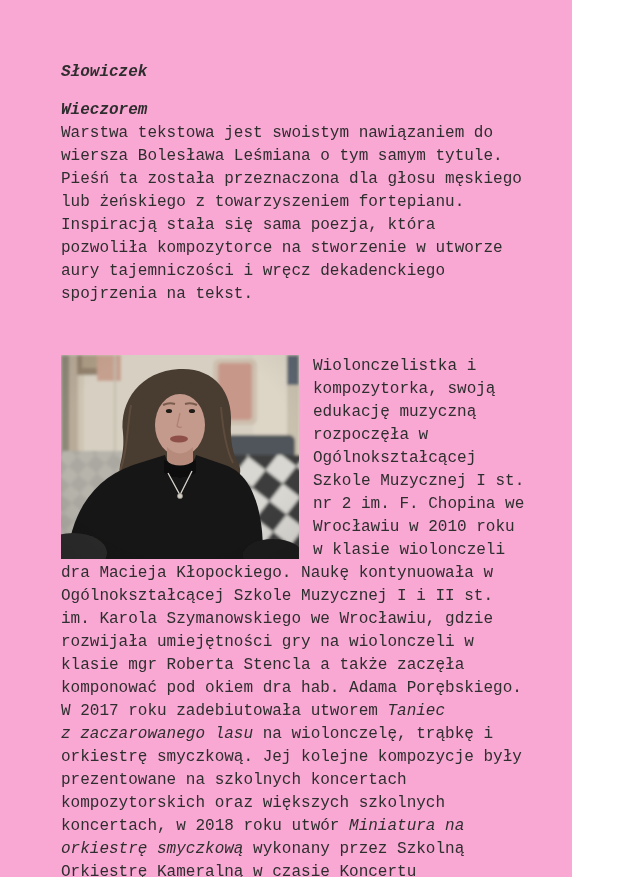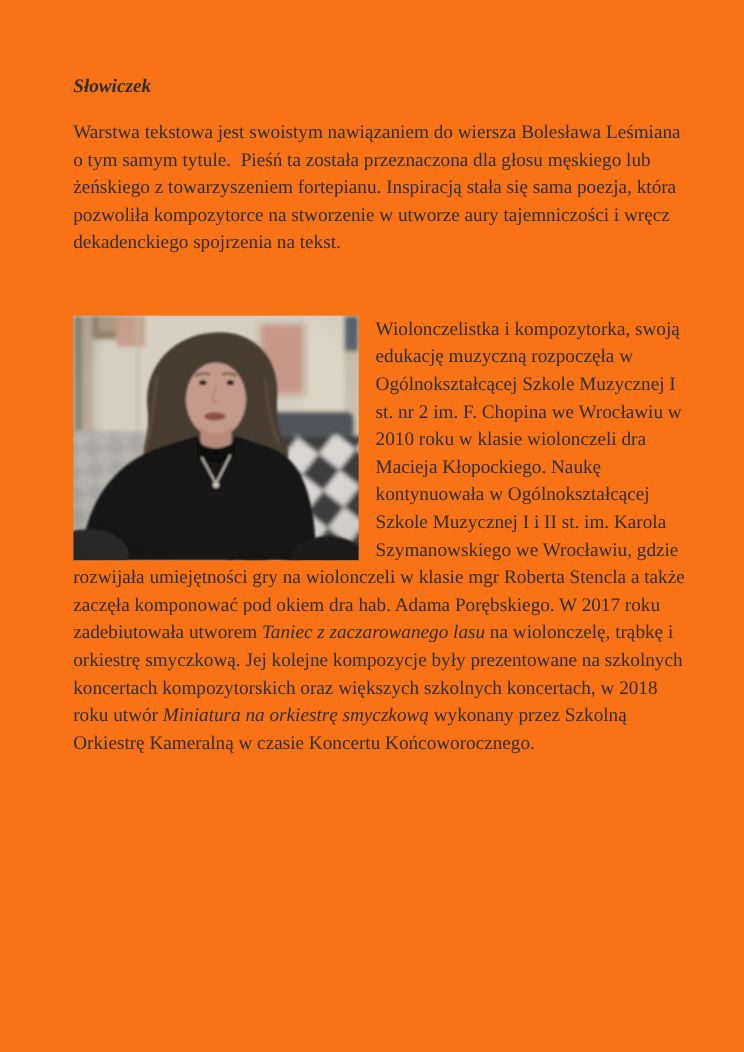--- a/index.html
+++ b/index.html
@@ -1,23 +1,23 @@
 <!DOCTYPE html>
 <html lang="pl"><head>
 <meta charset="utf-8">
 <style>
   html, body { margin: 0; padding: 0; background: #ffffff; }
   .page {
     position: relative;
     box-sizing: border-box;
-    width: 620px;
+    width: 572px;
     height: 877px;
-    background: #f97316;
+    background: #f9a8d4;
     color: #2e2e2e;
-    font-family: Liberation Serif, serif;
+    font-family: Liberation Mono, monospace;
     font-size: 16px;
     line-height: 23px;
     padding: 61px 43px 0 61px;
     overflow: hidden;
   }
   .piece { margin: 0 0 15px 0; }
   h3 { margin: 0; font-size: 16px; font-weight: 700; line-height: 23px; }
   .piece-title { font-style: italic; }
   p { margin: 0; }
   .bio { margin-top: 49px; }
@@ -35,20 +35,21 @@
 </head>
 <body>
 
 <div class="page">
 
   <section class="piece">
     <h3 class="piece-title">Słowiczek</h3>
   </section>
 
   <section class="piece">
+    <h3 class="piece-title">Wieczorem</h3>
     <p>Warstwa tekstowa jest swoistym nawiązaniem do wiersza Bolesława Leśmiana o tym samym tytule.&nbsp; Pieśń ta została przeznaczona dla głosu męskiego lub żeńskiego z towarzyszeniem fortepianu. Inspiracją stała się sama poezja, która pozwoliła kompozytorce na stworzenie w utworze aury tajemniczości i wręcz dekadenckiego spojrzenia na tekst.</p>
   </section>
 
   <section class="bio">
 
     <div class="photo">
       <svg width="238" height="204" viewBox="0 0 238 204" xmlns="http://www.w3.org/2000/svg">
         <defs>
           <filter id="blurBg" x="-10%" y="-10%" width="120%" height="120%">
               <feGaussianBlur stdDeviation="1.6"></feGaussianBlur>

